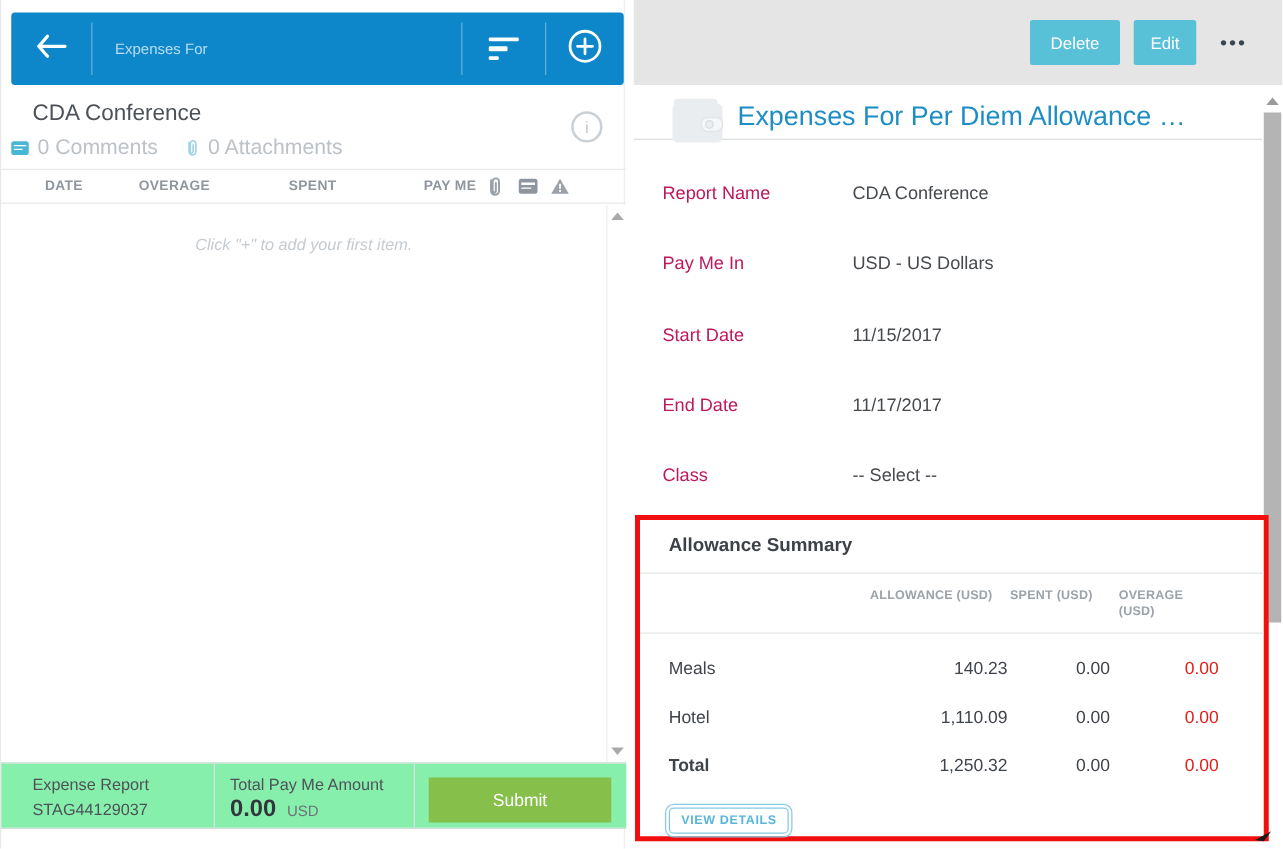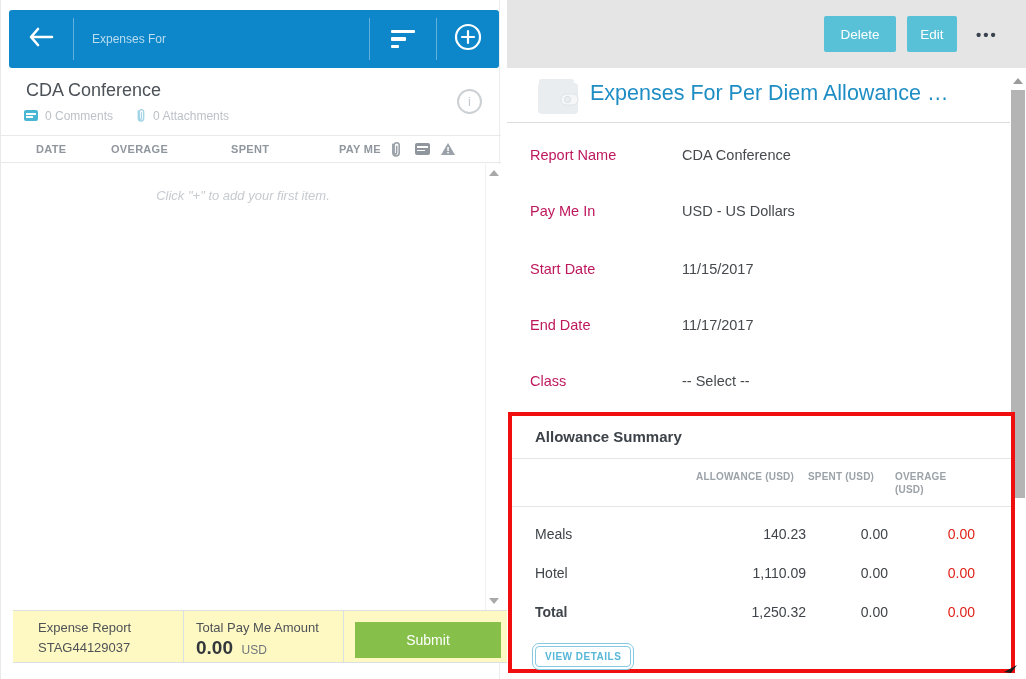--- a/index.html
+++ b/index.html
@@ -20,21 +20,21 @@
   .sort-lines{width:24px;}
   .sort-lines span{display:block;height:3.2px;background:#fff;margin-bottom:4px;border-radius:1px;}
   .sort-lines span:nth-child(1){width:24px;}
   .sort-lines span:nth-child(2){width:15px;}
   .sort-lines span:nth-child(3){width:8px;margin-bottom:0;}
   .lp-addbtn{width:62px;display:flex;align-items:center;justify-content:center;cursor:pointer;}
 
   .lp-report-title{position:absolute;left:25px;top:80px;font-size:18px;color:#4c5258;}
   .lp-info{position:absolute;left:456px;top:89px;width:25px;height:25px;border:2px solid #cbd0d4;
     border-radius:50%;color:#c3c8cc;font-size:13px;display:flex;align-items:center;justify-content:center;cursor:pointer;}
-  .lp-meta{position:absolute;left:23px;top:108px;display:flex;align-items:center;font-size:12px;color:#bcc2c8;}
+  .lp-meta{position:absolute;left:8px;top:108px;display:flex;align-items:center;font-size:17px;color:#bcc2c8;}
   .meta-comment-icon{width:14px;height:11px;background:#49b7d4;border-radius:2px;margin-right:7px;position:relative;}
   .meta-comment-icon i{position:absolute;left:2px;right:2px;height:1.5px;background:#fff;}
   .meta-comment-icon i:nth-child(1){top:3px;}
   .meta-comment-icon i:nth-child(2){top:6px;right:5px;}
   .lp-meta .gap{width:22px;}
   .meta-clip{margin-right:7px;display:flex;}
 
   .lp-tablehead{position:absolute;left:0;top:135px;width:500px;height:28px;
     border-top:1px solid #e7e9eb;border-bottom:1px solid #e7e9eb;font-size:11px;font-weight:bold;
     color:#8f969d;letter-spacing:.3px;}
@@ -54,43 +54,43 @@
 
   .lp-list{position:absolute;left:0;top:164px;width:500px;height:446px;background:#fff;}
   .lp-empty{position:absolute;left:0;top:24px;width:484px;text-align:center;
     font-size:13px;font-style:italic;color:#c6cbd0;}
   .lp-scroll{position:absolute;right:0;top:0;width:16px;height:446px;border-left:1px solid #f0f0f0;}
   .tri-up{width:0;height:0;border-left:5px solid transparent;border-right:5px solid transparent;
     border-bottom:6px solid #a9a9a9;position:absolute;left:3px;top:6px;}
   .tri-down{width:0;height:0;border-left:5px solid transparent;border-right:5px solid transparent;
     border-top:6px solid #a9a9a9;position:absolute;left:3px;bottom:6px;}
 
-  .lp-footer{position:absolute;left:0;top:610px;width:500px;height:53px;background:#fef9c3;
-    border-top:1px solid #dcdfe1;border-bottom:1px solid #dcdfe1;font-size:13px;color:#4e5257;margin-left:12px;}
+  .lp-footer{position:absolute;left:0;top:610px;width:500px;height:53px;background:#86efac;
+    border-top:1px solid #dcdfe1;border-bottom:1px solid #dcdfe1;font-size:13px;color:#4e5257;}
   .fcell1{position:absolute;left:25px;top:7px;line-height:20px;}
   .fdiv1{position:absolute;left:170px;top:0;bottom:0;width:1px;background:#dcdfe1;}
   .fcell2{position:absolute;left:183px;top:7px;line-height:20px;}
   .famount{font-size:19px;font-weight:bold;color:#32373c;}
   .fcur{font-size:12px;color:#6e747a;margin-left:5px;}
   .fdiv2{position:absolute;left:330px;top:0;bottom:0;width:1px;background:#dcdfe1;}
   .submit-btn{position:absolute;left:342px;top:11px;width:146px;height:36px;background:#86c04a;
     color:#fff;font-size:14px;border:none;display:flex;align-items:center;justify-content:center;cursor:pointer;}
 
   
   .right-panel{position:absolute;left:507px;top:0;width:519px;height:679px;background:#fff;}
   .rp-graybar{position:absolute;left:0;top:0;width:586px;height:68px;background:#e5e5e5;padding-left:15px;}
   .btn-teal{position:absolute;top:16px;height:36px;background:#58c1d8;color:#fff;font-size:13.5px;
     border:none;border-radius:2px;display:flex;align-items:center;justify-content:center;cursor:pointer;}
   .btn-delete{left:317px;width:72px;}
   .btn-edit{left:400px;width:50px;}
   .btn-more{position:absolute;left:458px;top:16px;height:36px;width:44px;background:transparent;border:none;
     color:#39444f;font-size:15px;font-weight:bold;letter-spacing:2px;display:flex;align-items:center;justify-content:center;cursor:pointer;}
 
   .rp-content{position:absolute;left:0;top:68px;width:519px;height:611px;background:#fff;}
-  .rp-titlerow{position:absolute;left:0;top:0;width:503px;height:55px;border-bottom:1px solid #d9dde0;text-align:center;}
+  .rp-titlerow{position:absolute;left:0;top:0;width:503px;height:44px;border-bottom:1px solid #d9dde0;text-align:center;}
   .wallet{position:absolute;left:29px;top:8px;}
   .rp-title{position:absolute;left:83px;top:13px;font-size:21.5px;color:#1e8dc4;white-space:nowrap;}
 
   .rp-scroll{position:absolute;right:0;top:2px;width:16px;height:609px;background:#fff;}
   .rp-scroll .tri-up{left:3px;top:8px;border-bottom-color:#9b9b9b;}
   .rp-thumb{position:absolute;left:1px;top:20px;width:14px;height:408px;background:#b4b4b4;cursor:pointer;}
 
   .field-row{position:absolute;left:0;width:480px;height:22px;}
   .field-label{position:absolute;left:23px;top:0;font-size:14.5px;color:#be185d;}
   .field-value{position:absolute;left:175px;top:0;font-size:14.5px;color:#46494d;}

